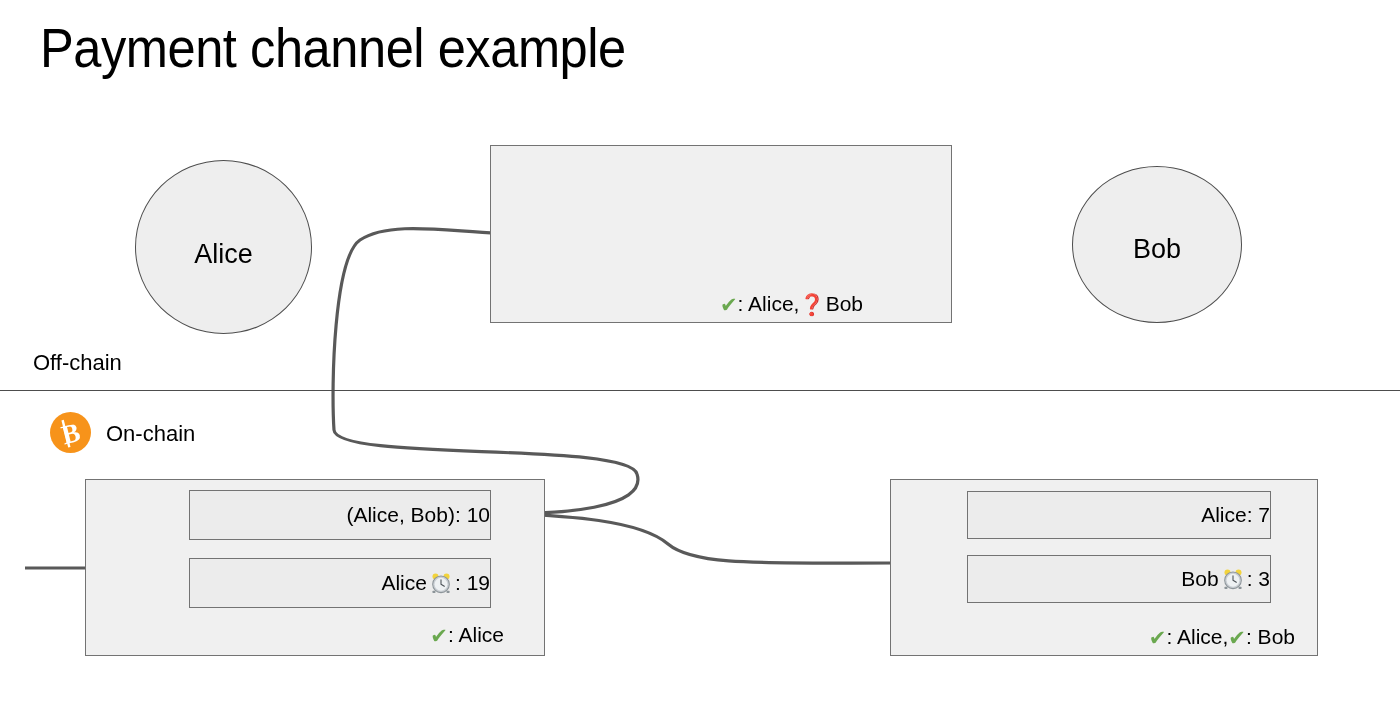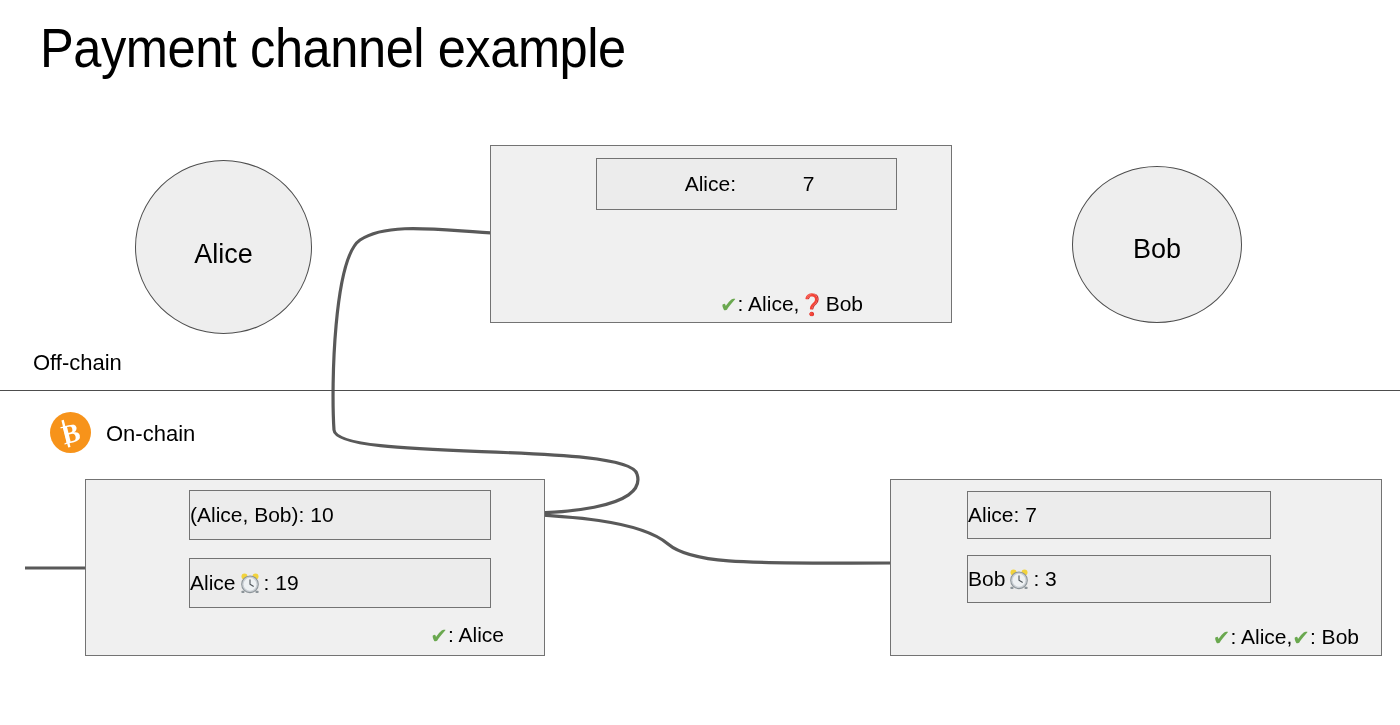--- a/index.html
+++ b/index.html
@@ -111,21 +111,21 @@
     border: 1.6px solid #737373;
     box-sizing: border-box;
   }
   .tx-row {
     position: absolute;
     background: #ececec;
     border: 1.5px solid #737373;
     box-sizing: border-box;
     display: flex;
     align-items: center;
-    justify-content: flex-start;
+    justify-content: flex-end;
     font-size: 21px;
     color: #000;
     white-space: nowrap;
   }
   .tx-row.spaced {
     justify-content: flex-start;
   }
   .tx-row.spaced .row-key {
     display: inline-block;
     min-width: 118px;
@@ -162,21 +162,21 @@
   #tx-offchain-sig { right: 88px; bottom: 6px; }
 
   
   #tx-funding { left: 85px; top: 479px; width: 460px; height: 177px; }
   #tx-funding .tx-row { left: 103px; width: 302px; height: 50px; }
   #tx-funding-row-multisig { top: 10px; }
   #tx-funding-row-timelock { top: 78px; }
   #tx-funding-sig { right: 40px; bottom: 8px; }
 
   
-  #tx-settlement { left: 890px; top: 479px; width: 492px; height: 177px; }
+  #tx-settlement { left: 890px; top: 479px; width: 428px; height: 177px; }
   #tx-settlement .tx-row { left: 76px; width: 304px; height: 48px; }
   #tx-settlement-row-alice { top: 11px; }
   #tx-settlement-row-bob   { top: 75px; }
   #tx-settlement-sig { right: 22px; bottom: 6px; }
 
   .emoji-clock {
     display: inline-block;
     width: 22px;
     height: 22px;
     position: relative;
@@ -237,26 +237,20 @@
     <circle cx="20.5" cy="20.5" r="20.5" fill="#f7931a"></circle>
     <g transform="rotate(-14 20.5 20.5)">
       <text x="20.5" y="30.5" text-anchor="middle" font-family="Liberation Serif, serif" font-size="27" font-weight="bold" fill="#ffffff">B</text>
       <rect x="14.6" y="6.6" width="2.4" height="28" fill="#ffffff"></rect>
     </g>
   </svg>
 
   <div class="zone-label" id="onchain-label">On-chain</div>
 
   <div class="tx-box" id="tx-offchain">
-    <div class="tx-row spaced" id="tx-offchain-row-alice">
-      <span class="row-inner">
-        <span class="row-key">Alice:</span>
-        <span class="row-val">7</span>
-      </span>
-    </div>
     <div class="sig-line" id="tx-offchain-sig">
       <span class="glyph-check">✔</span>
       <span>: Alice, </span>
       <span class="glyph-question">❓</span>
       <span> Bob</span>
     </div>
   </div>
 
   <div class="tx-box" id="tx-funding">
     <div class="tx-row" id="tx-funding-row-multisig">

